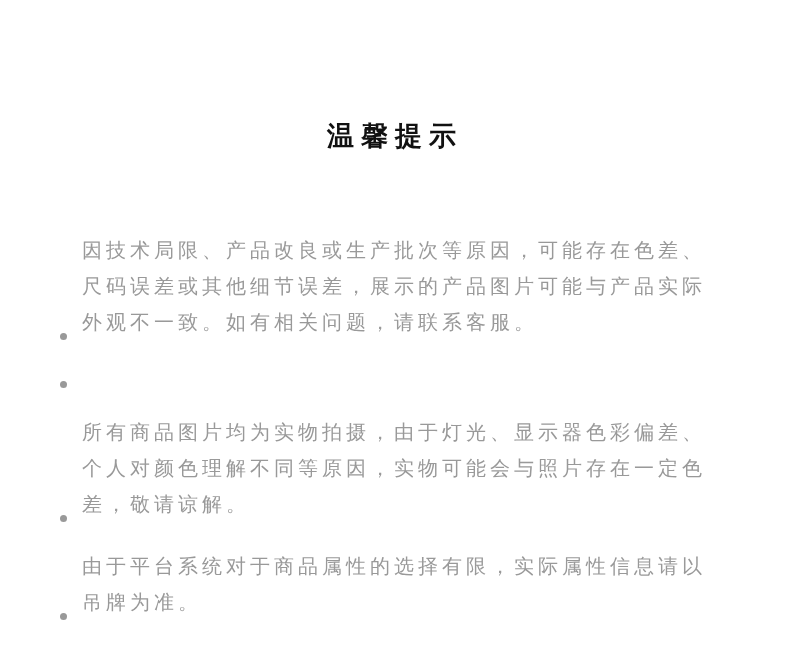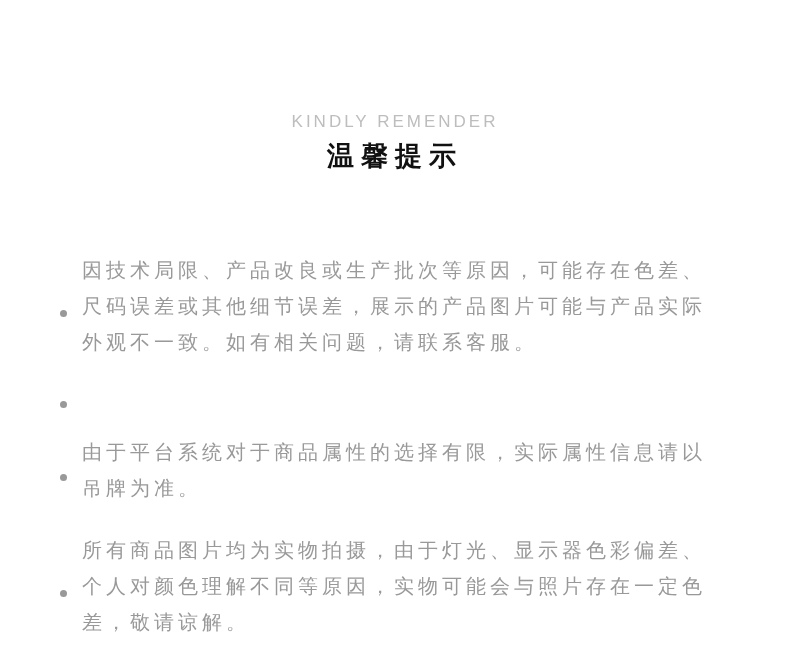--- a/index.html
+++ b/index.html
@@ -28,21 +28,21 @@
     font-weight: 700;
     color: #111111;
   }
   .notices {
     list-style: none;
     margin: 80px 0 0 0;
     padding: 0 78px 0 60px;
   }
   .notice {
     display: flex;
-    align-items: center;
+    align-items: flex-end;
     margin-bottom: 26px;
   }
   .notice:last-child { margin-bottom: 0; }
   .dot {
     flex: 0 0 auto;
     width: 7px;
     height: 7px;
     border-radius: 50%;
     background: #999999;
     margin: 15px 15px 0 0;
@@ -56,35 +56,34 @@
     color: #999999;
     text-align: left;
   }
 </style>
 </head>
 <body>
 
 <div class="page">
 
   <header class="header">
-    <div class="subtitle-en">KINDLY REMENDER</div>
     <h1 class="title-cn">温馨提示</h1>
   </header>
 
   <ul class="notices">
     <li class="notice">
       <span class="dot"></span>
       <p class="notice-text">因技术局限、产品改良或生产批次等原因，可能存在色差、尺码误差或其他细节误差，展示的产品图片可能与产品实际外观不一致。如有相关问题，请联系客服。</p>
     </li>
     <li class="notice">
       <span class="dot"></span>
     </li>
     <li class="notice">
       <span class="dot"></span>
-      <p class="notice-text">由于平台系统对于商品属性的选择有限，实际属性信息请以吊牌为准。</p>
+      <p class="notice-text">所有商品图片均为实物拍摄，由于灯光、显示器色彩偏差、个人对颜色理解不同等原因，实物可能会与照片存在一定色差，敬请谅解。</p>
     </li>
     <li class="notice">
       <span class="dot"></span>
-      <p class="notice-text">所有商品图片均为实物拍摄，由于灯光、显示器色彩偏差、个人对颜色理解不同等原因，实物可能会与照片存在一定色差，敬请谅解。</p>
+      <p class="notice-text">由于平台系统对于商品属性的选择有限，实际属性信息请以吊牌为准。</p>
     </li>
   </ul>
 
 </div>
 
 </body></html>

